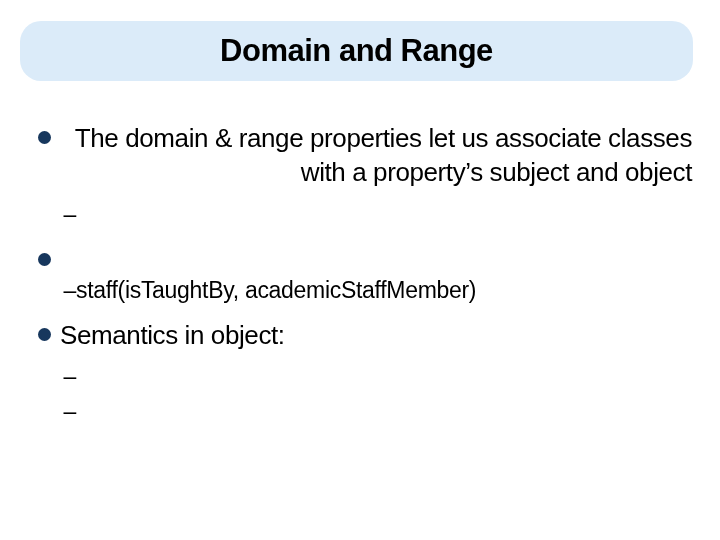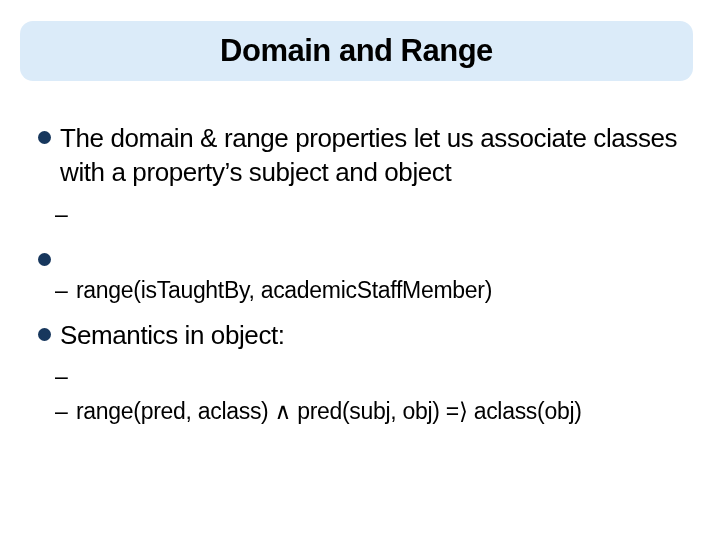--- a/index.html
+++ b/index.html
@@ -13,32 +13,32 @@
     width:720px;height:540px;
     background:#ffffff;
     overflow:hidden;
     font-family:"Liberation Sans", sans-serif;
     color:var(--text);
   }
   .title-box{
     margin:21px 27px 0 20px;
     height:60px;
     background:var(--title-bg);
-    border-radius:13px;
+    border-radius:21px;
     display:flex;align-items:center;justify-content:center;
   }
   .title-box .title{
     font-size:31px;
     font-weight:bold;
     letter-spacing:-0.5px;
   }
   .content{
     margin:40px 28px 0 38px;
   }
-  .row{display:flex;align-items:flex-start;}
+  .row{display:flex;align-items:flex-start;text-align:right;}
   .l1{
     font-size:26px;
     line-height:34px;
     letter-spacing:-0.4px;
   }
   .l1 .dot{
     flex:none;
     width:13px;height:13px;
     border-radius:50%;
     background:var(--bullet-dot);
@@ -81,31 +81,30 @@
     <div class="row l2 mt10">
       <span class="dash">–</span>
     </div>
 
     <div class="row l1 mt14">
       <span class="dot"></span>
     </div>
 
     <div class="row l2 mt9">
       <span class="dash">–</span>
-      <span class="txt">range(isTaughtBy, academicStaffMember)</span>
+      <span class="txt">staff(isTaughtBy, academicStaffMember)</span>
     </div>
 
     <div class="row l1 mt13">
       <span class="dot"></span>
       <span class="txt">Semantics in object:</span>
     </div>
 
     <div class="row l2 mt9">
       <span class="dash">–</span>
     </div>
 
     <div class="row l2 mt5">
       <span class="dash">–</span>
-      <span class="txt">range(pred, aclass) ∧ pred(subj, obj) =⟩ aclass(obj)</span>
     </div>
 
   </div>
 </div>
 
 </body></html>

